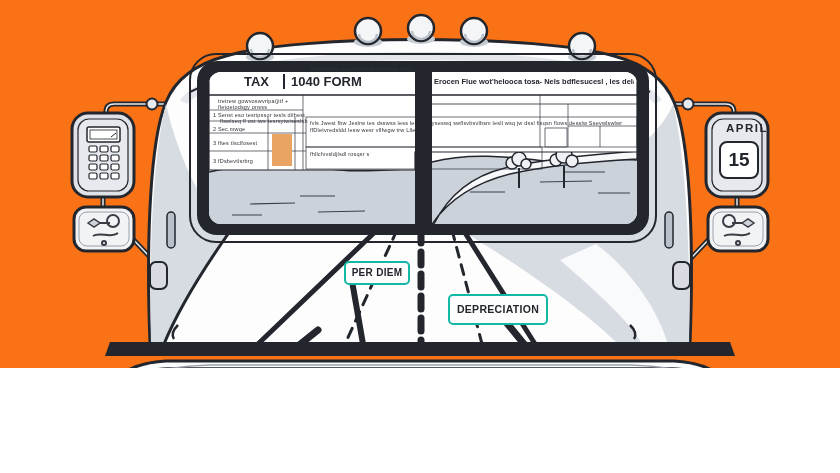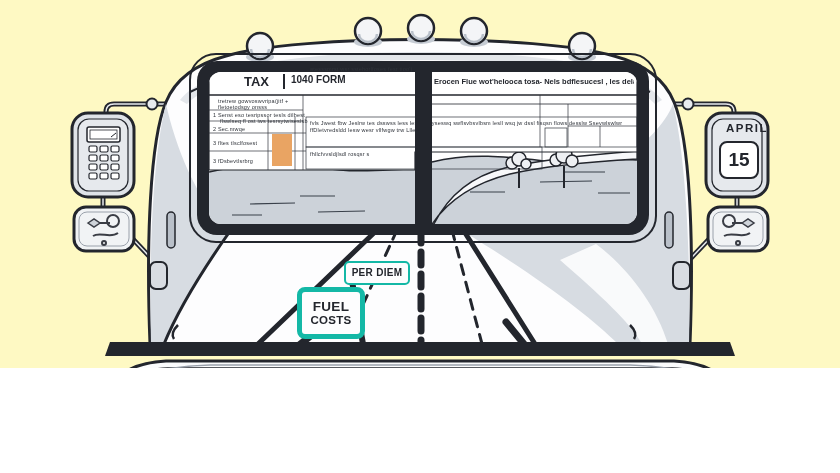--- a/index.html
+++ b/index.html
@@ -1,16 +1,16 @@
 <!DOCTYPE html>
 <html><head>
 <meta charset="utf-8">
 <style>
   html,body{margin:0;padding:0;}
-  #stage{position:relative;width:840px;height:368px;background:#fef9c3;overflow:hidden;
+  #stage{position:relative;width:840px;height:368px;background:#f97316;overflow:hidden;
          font-family:"Liberation Sans",sans-serif;}
   #stage svg{position:absolute;left:0;top:0;}
   .ov{position:absolute;color:#23262d;white-space:nowrap;z-index:2;
       font-family:"Liberation Sans",sans-serif;}
   .tiny{font-size:5.5px;color:#2f333a;letter-spacing:.2px;}
   .hdr-bold{font-weight:bold;font-size:7.5px;overflow:hidden;}
   .sign{position:absolute;z-index:4;background:#fdfdfe;border:5px solid #14b8a6;border-radius:8px;
         display:flex;flex-direction:column;align-items:center;justify-content:center;
         font-weight:bold;color:#23262d;line-height:1.15;letter-spacing:.3px;}
   #sign-per-diem,#sign-depreciation{border-width:2.5px;border-radius:5px;}
@@ -275,41 +275,40 @@
       <path d="M742,223 L748,219 L754,223 L748,227 Z" fill="#cfd4da" stroke-width="1.5"></path>
       <path d="M724,236 C732,231 742,239 750,233"></path>
           <circle cx="738" cy="243" r="2"></circle>
     </g>
   </g>
 </svg>
 
 <span class="ov tiny" style="left:310px;top:66px;">atesssmrst wsr sstehorlfoses fesr  tioo')</span>
 <span class="ov" style="left:244px;top:74px;font-size:13px;font-weight:bold;">TAX</span>
 <span class="ov" style="left:283px;top:74px;width:2px;height:15px;background:#23262d;"></span>
-<span class="ov" style="left:291px;top:74px;font-size:10px;font-weight:bold;">1040 FORM</span>
+<span class="ov" style="left:291px;top:74px;font-size:13px;font-weight:bold;">1040 FORM</span>
 <span class="ov hdr-bold" style="left:434px;top:77px;width:200px;">Erocen Flue wot'helooca tosa- Nels bdflesucesl ,  les  delar lesr ls desal resuler besd</span>
 <span class="ov tiny" style="left:218px;top:98px;">tretrew gowvoswvripa(jitf  +</span>
 <span class="ov tiny" style="left:218px;top:104px;">fletoetodsgy onsss</span>
 <span class="ov tiny" style="left:213px;top:112px;">1   Senst eso tesripssor tesls dilbest</span>
 <span class="ov tiny" style="left:220px;top:118px;">flswlseq fl ost iws tesrsytwiseslsb</span>
 <span class="ov tiny" style="left:213px;top:126px;">2   Sec.mwqe</span>
 <span class="ov tiny" style="left:213px;top:140px;">3   fltes tlsclfosest</span>
 <span class="ov tiny" style="left:213px;top:158px;">3   fDsbevtlsrbrg</span>
 <span class="ov tiny" style="left:310px;top:120px;width:324px;overflow:hidden;">fvls Jwest fbw Jeslrw tes dsswss less lesel tevyseswq swflsvbsvlbsm lesll wsq jw dssl fisqsn flows desslw Ssevwlswlwr</span>
 <span class="ov tiny" style="left:310px;top:127px;">ffDletvredsldd lesw wesr vllfwgw trw Lllesgr</span>
 <span class="ov tiny" style="left:310px;top:151px;">fhllcfvvsldjlsdl rosqsr s</span>
 
 <div id="divider-html"></div>
 
-<div class="sign" id="sign-fuel" style="left:297px;top:287px;width:58px;height:42px;">
-  <span style="font-size:13.5px;">FUEL</span>
-  <span style="font-size:11.5px;">COSTS</span>
-</div>
 <div class="sign" id="sign-per-diem" style="left:344px;top:261px;width:62px;height:20px;">
   <span style="font-size:10px;">PER DIEM</span>
+</div>
+<div class="sign" id="sign-depreciation" style="left:448px;top:294px;width:96px;height:27px;">
+  <span style="font-size:10.5px;">DEPRECIATION</span>
 </div>
 
 <span class="ov" id="calendar-month" style="left:708px;top:122px;">APRIL</span>
 <div id="calendar-page">
   <span>15</span>
 </div>
 
 </div>
 
 </body></html>

